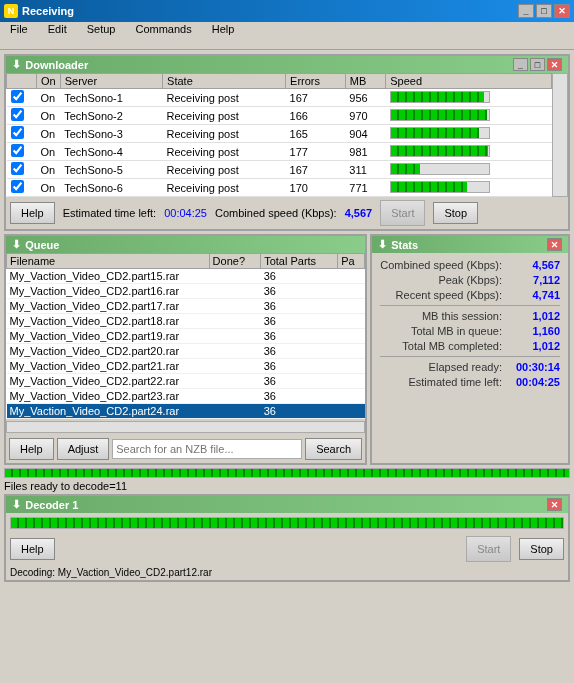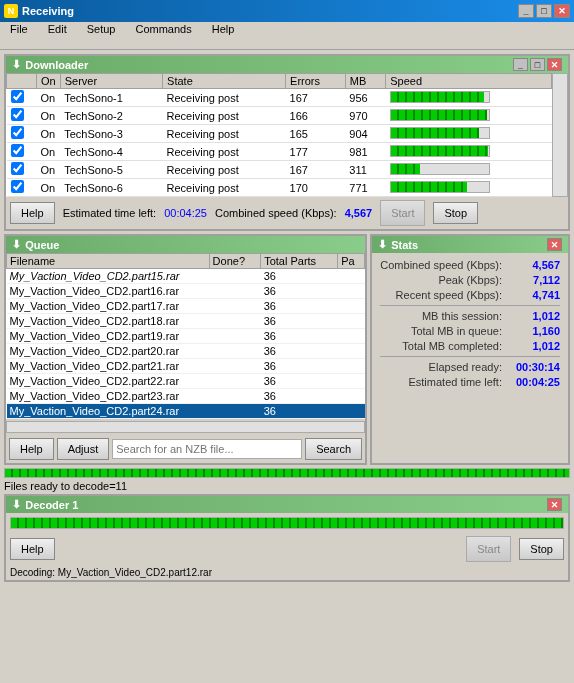--- a/index.html
+++ b/index.html
@@ -417,21 +417,21 @@
         <thead>
           <tr>
             <th style="max-width:155px;overflow:hidden;">Filename</th>
             <th>Done?</th>
             <th>Total Parts</th>
             <th>Pa</th>
           </tr>
         </thead>
         <tbody id="queue-tbody">
             <tr>
-      <td style="max-width:155px;overflow:hidden;text-overflow:ellipsis;font-style:italic;">My_Vaction_Video_CD2.part15.rar</td>
+      <td style="max-width:155px;overflow:hidden;text-overflow:ellipsis;">My_Vaction_Video_CD2.part15.rar</td>
       <td></td>
       <td>36</td>
       <td></td>
     </tr>
             <tr>
       <td style="max-width:155px;overflow:hidden;text-overflow:ellipsis;">My_Vaction_Video_CD2.part16.rar</td>
       <td></td>
       <td>36</td>
       <td></td>
     </tr>

